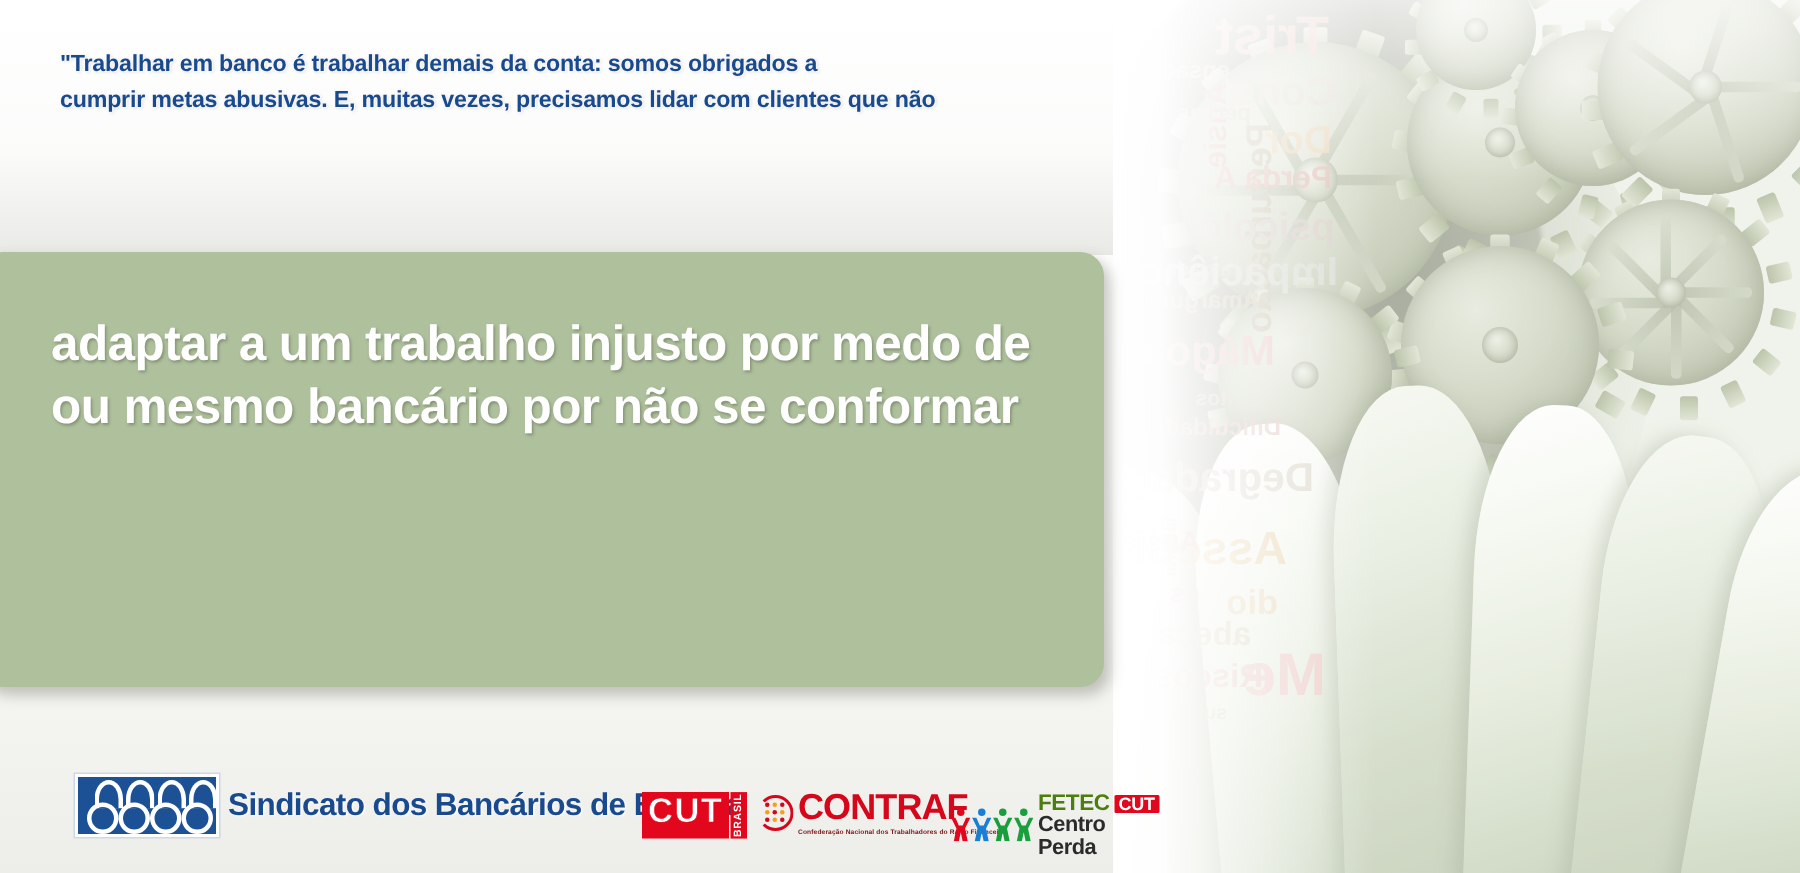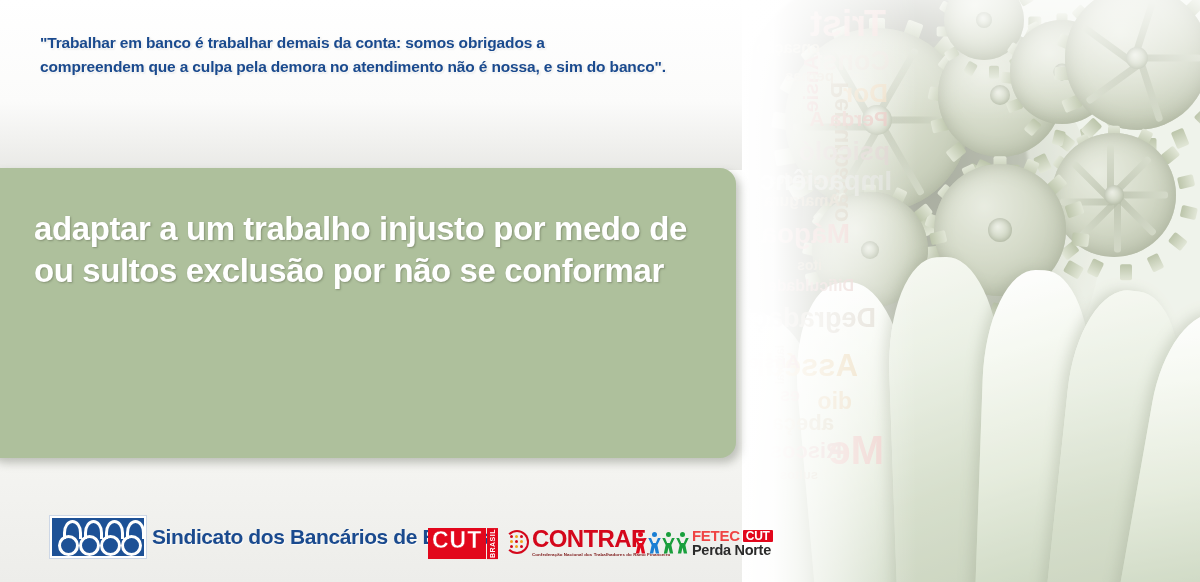--- a/index.html
+++ b/index.html
@@ -266,21 +266,21 @@
   .fp { position:relative; width:13px; height:22px; }
   .fp i {   
     position:absolute; left:4.2px; top:0; width:5px; height:5px; border-radius:50%;
   }
   .fp b {   
     position:absolute; left:0; top:5.5px; width:13px; height:16px;
     clip-path: polygon(0% 0%, 22% 0%, 40% 34%, 60% 34%, 78% 0%, 100% 0%, 72% 46%, 86% 100%, 60% 100%, 50% 62%, 40% 100%, 14% 100%, 28% 46%);
   }
   .fetec-text { line-height:1.02; }
   .fetec-row1 { display:flex; align-items:center; }
-  .fetec-name { color:#ef4444; font-size:15px; font-weight:bold; letter-spacing:-0.3px; }
+  .fetec-name { color:#4d7c0f; font-size:15px; font-weight:bold; letter-spacing:-0.3px; }
   .fetec-cut {
     background:#e2071c; color:#ffffff; font-size:12px; font-weight:bold;
     padding:0 3px; margin-left:3px; border-radius:1px; letter-spacing:-0.2px;
   }
   .fetec-region { color:#2b2b2b; font-size:14.5px; font-weight:bold; letter-spacing:-0.3px; }
 </style>
 </head>
 <body>
 
 <div id="banner">
@@ -494,27 +494,27 @@
         <span style="left: 74px; top: 468px; font-size: 13px; color: rgb(205, 192, 167);">sultos</span>
       </div>
 
     <div class="wash-all"></div>
     <div class="wash-top"></div>
     <div class="wash-left"></div>
   </div>
 
   <div class="quote">
     <span>"Trabalhar em banco é trabalhar demais da conta: somos obrigados a</span>
-    <span>compreendem que a culpa pela demora no atendimento não é nossa, e sim do banco".</span>
+    <span>cumprir metas abusivas.  E, muitas vezes, precisamos lidar com clientes que não</span>
   </div>
 
   <div class="greenbox">
     <div class="txt">
       <span>adaptar a um trabalho injusto por medo de</span>
-      <span>ou sultos exclusão por não se conformar</span>
+      <span>ou mesmo bancário por não se conformar</span>
     </div>
   </div>
 
   <div class="logos">
 
     <div class="logo-sind">
       <div class="sind-mark">
         <div class="sind-fig"></div>
         <div class="sind-fig"></div>
         <div class="sind-fig"></div>
@@ -565,18 +565,18 @@
           <div class="fp">
             <i style="background:#19a03d"></i>
             <b style="background:#19a03d"></b>
           </div>
         </div>
       <div class="fetec-text">
         <div class="fetec-row1">
           <span class="fetec-name">FETEC</span>
           <span class="fetec-cut">CUT</span>
         </div>
-        <div class="fetec-region">Perda Norte</div>
+        <div class="fetec-region">Centro Perda</div>
       </div>
     </div>
 
   </div>
 </div>
 
 </body></html>

